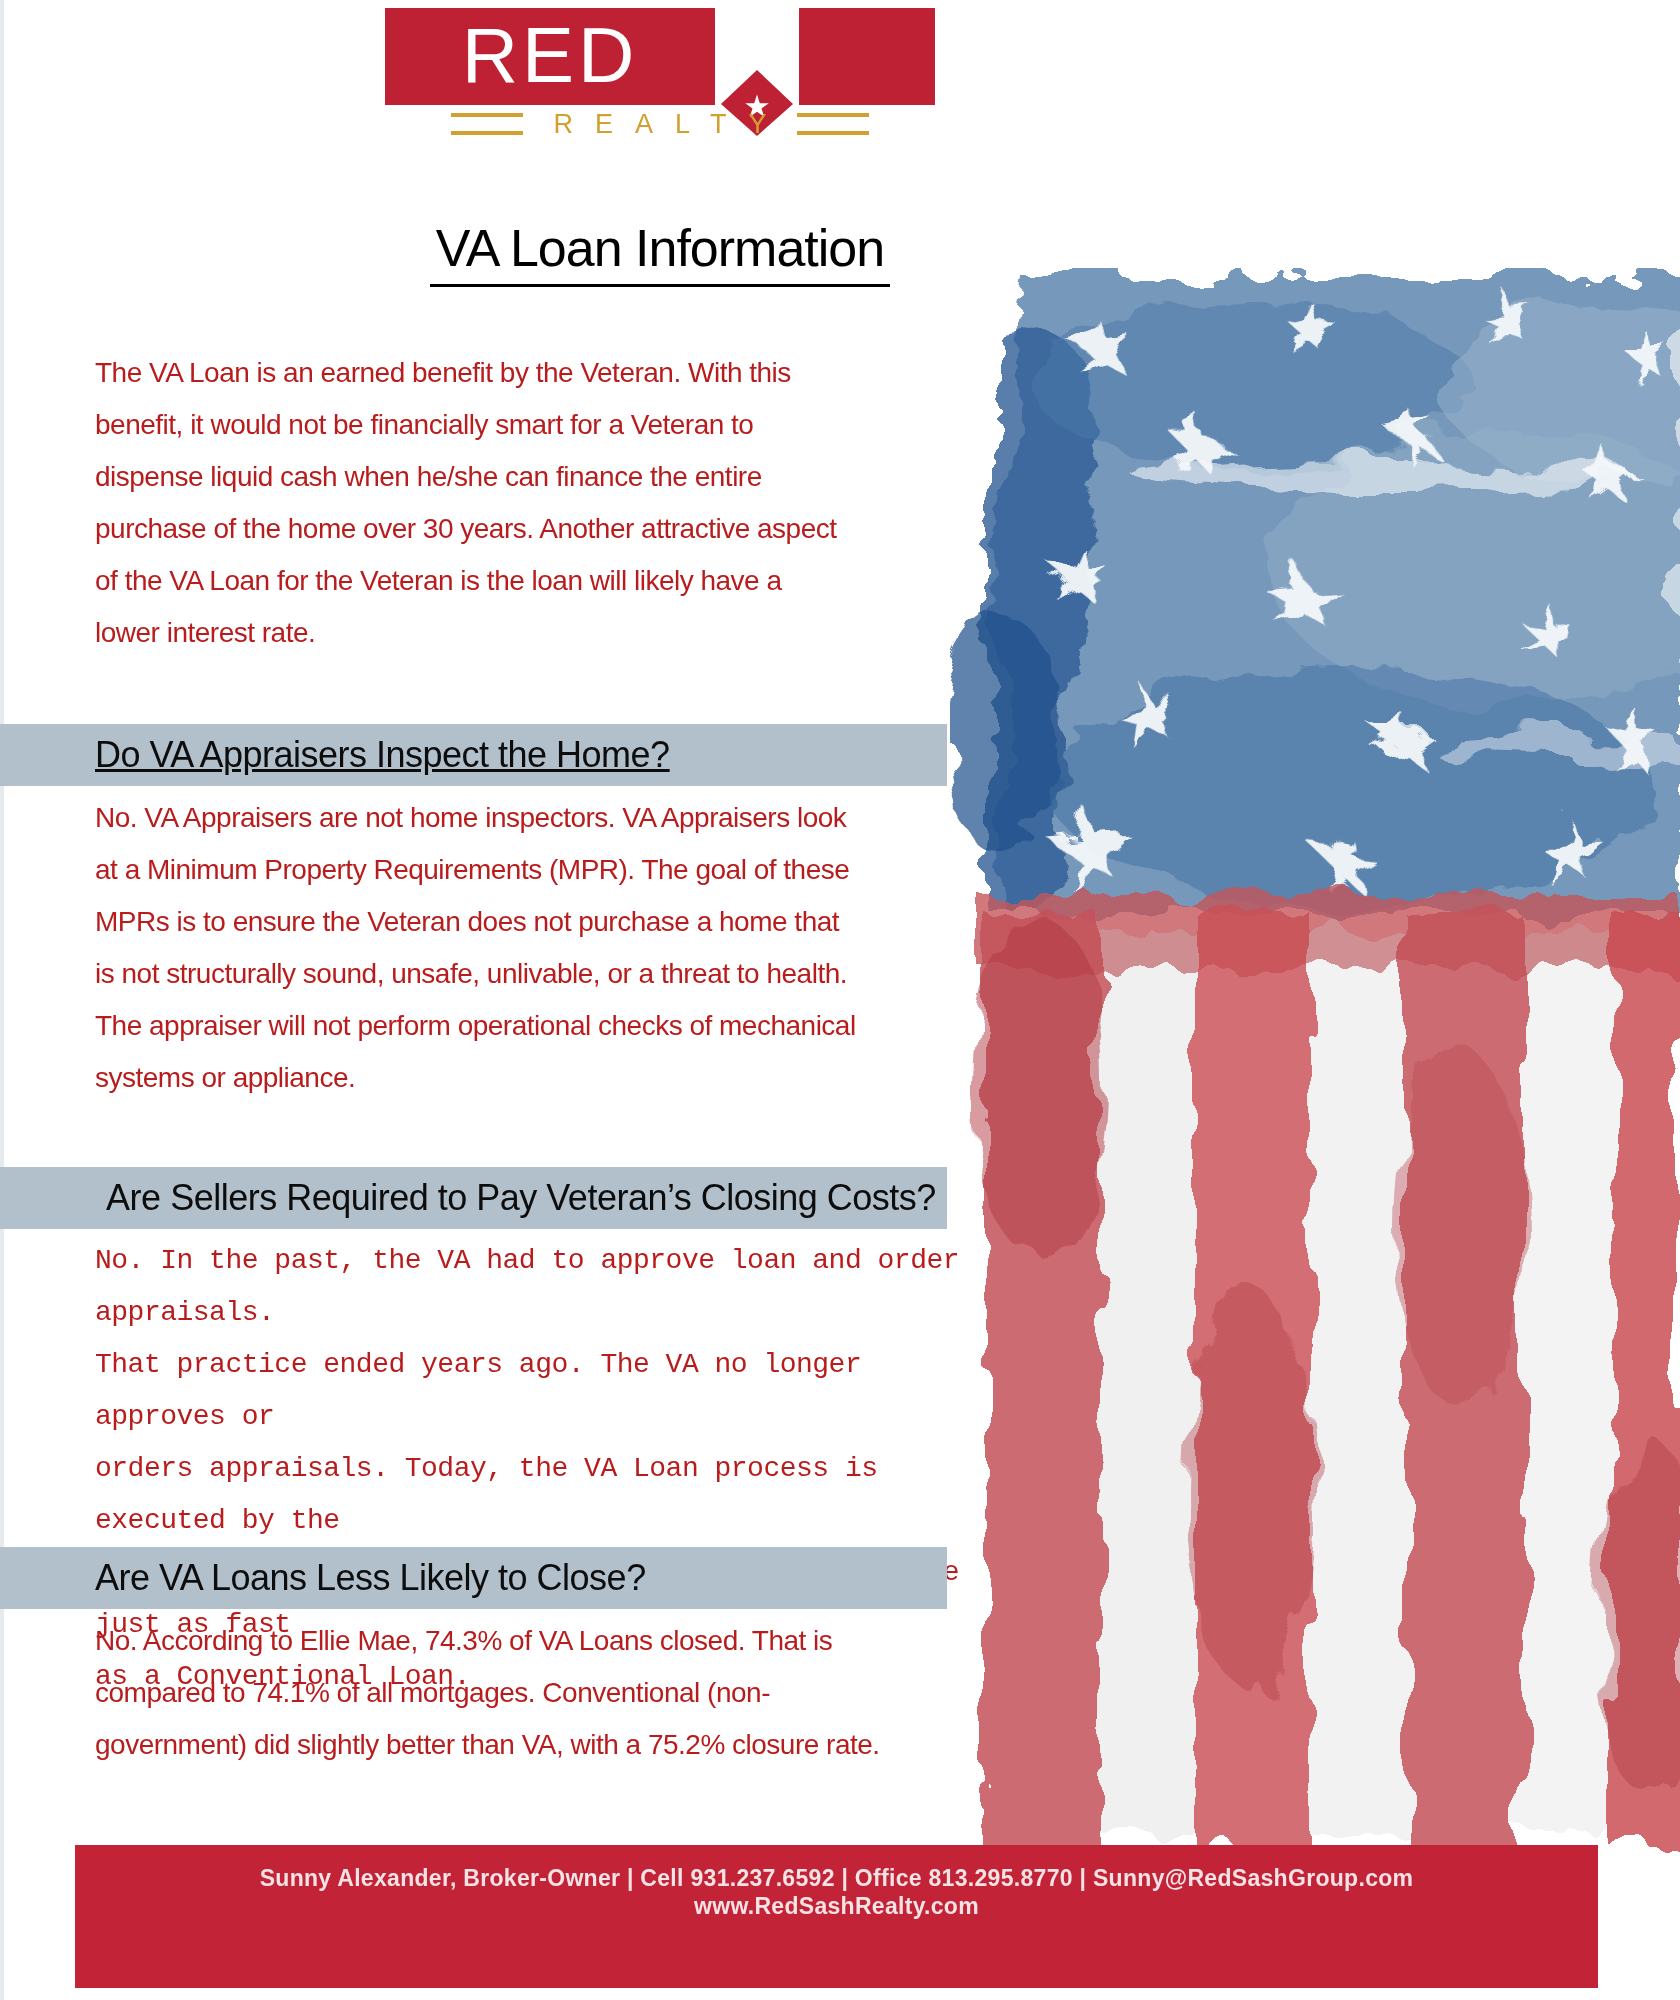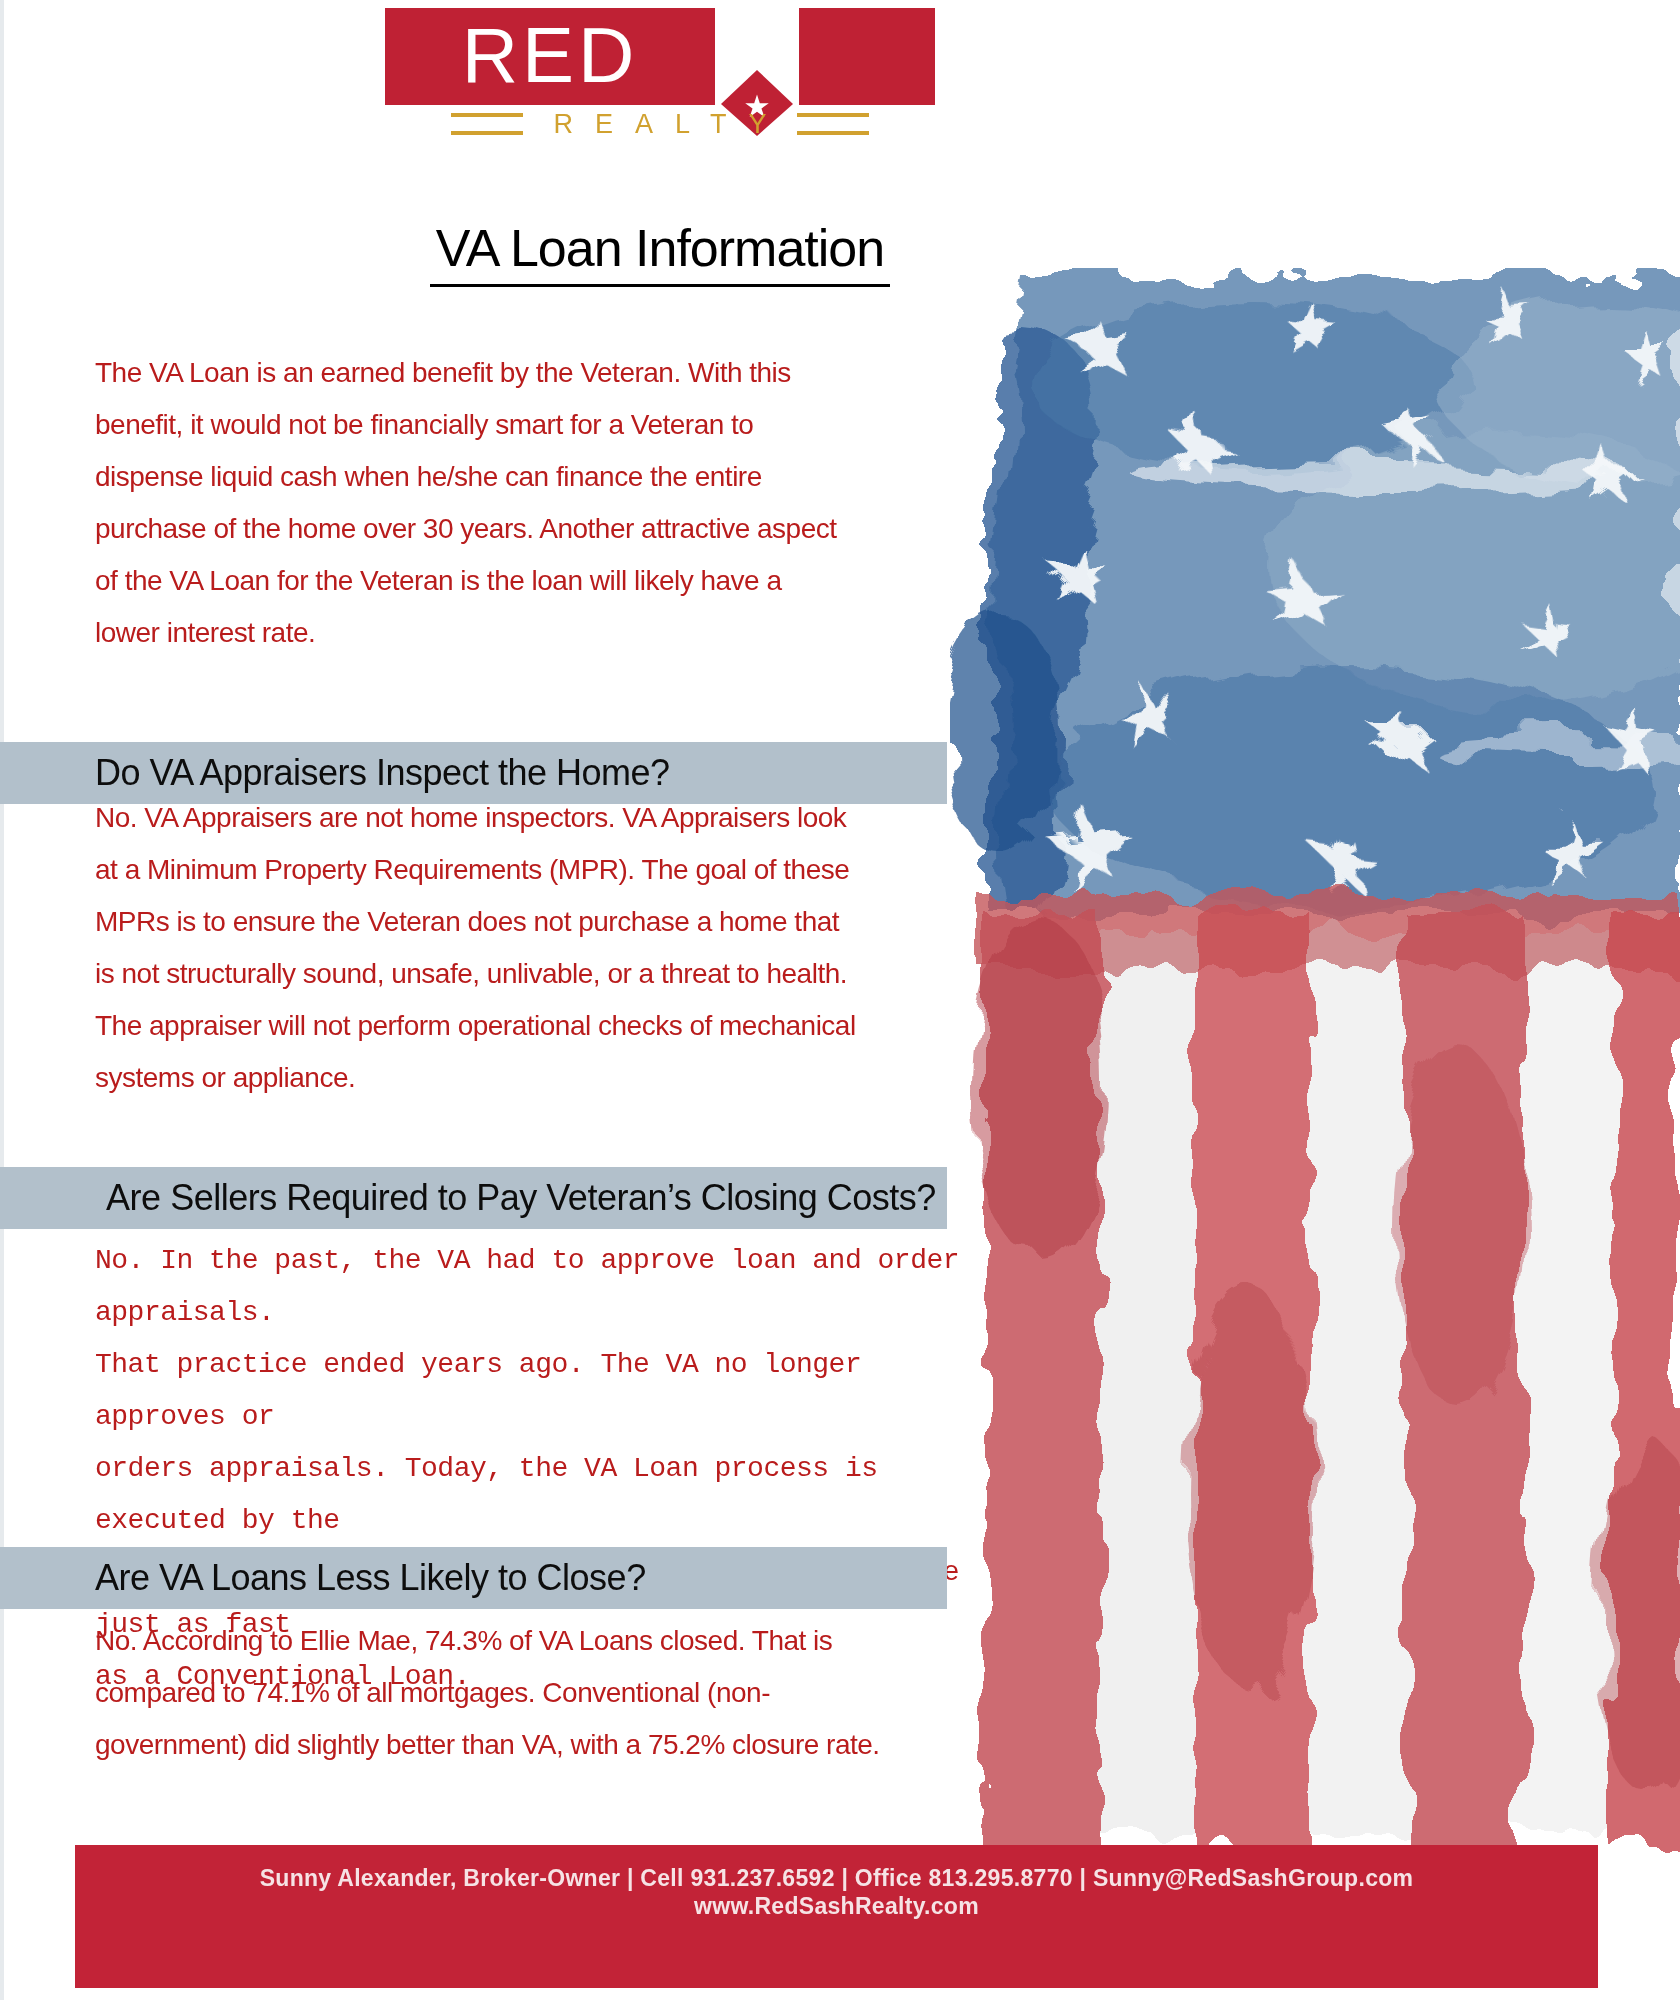--- a/index.html
+++ b/index.html
@@ -52,21 +52,21 @@
   .intro{top:347px;}
   .p2{top:792px;}
   .p3{top:1235px;font-family:Liberation Mono, monospace;}
   .p4{top:1615px;}
 
   .band{
     position:absolute;left:0;width:947px;height:62px;background:#b2c0cb;
     font-size:36px;line-height:62px;letter-spacing:-0.5px;color:#0d0d0d;
     padding-left:95px;box-sizing:border-box;white-space:nowrap;
   }
-  .band1{top:742px;}
+  .band1{top:724px;text-decoration:underline;}
   .band2{top:1167px;text-align:center;}
   .band3{top:1547px;}
 
   
   .flag{position:absolute;left:950px;top:268px;width:730px;height:1622px;}
 
   
   .footer-bar{
     position:absolute;left:75px;top:1845px;width:1523px;height:143px;
     background:#c22337;text-align:center;padding-top:19px;box-sizing:border-box;

